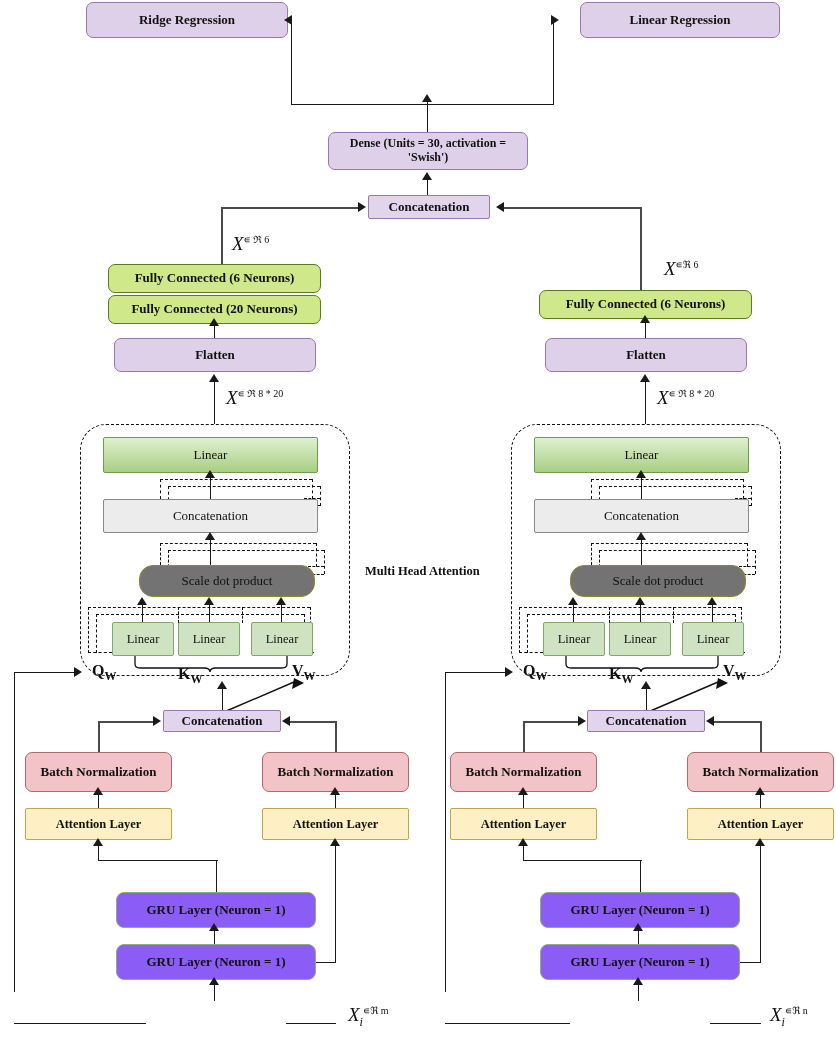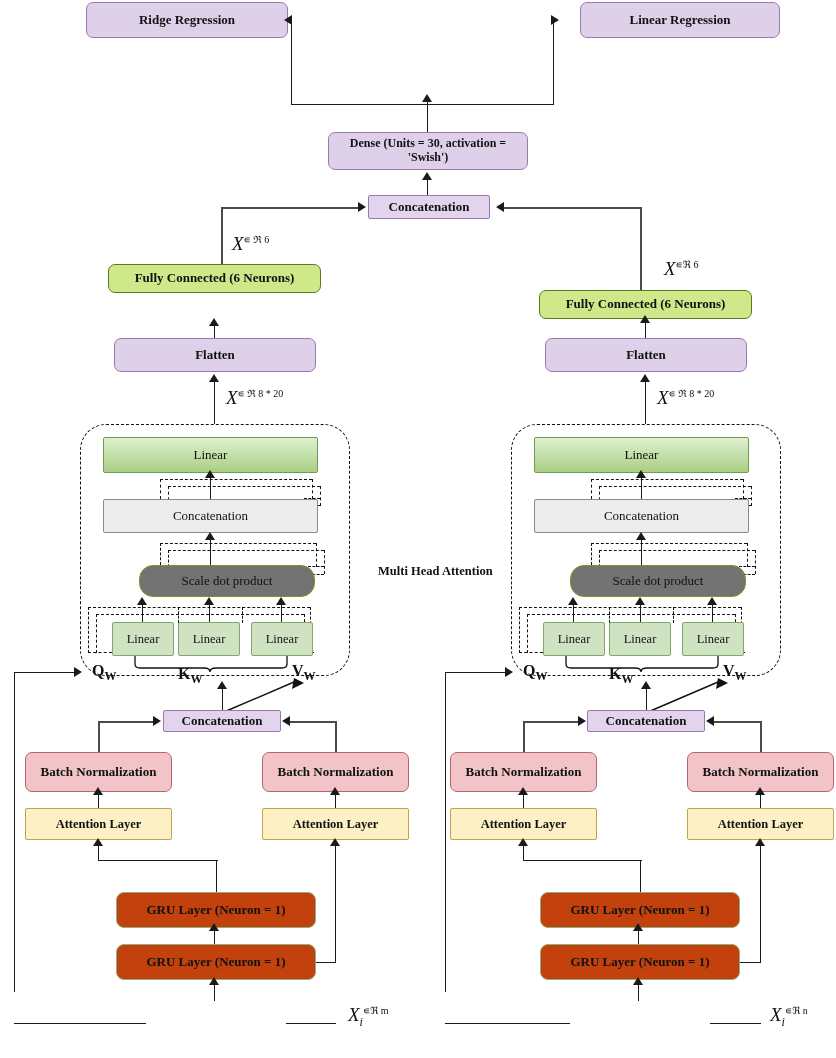--- a/index.html
+++ b/index.html
@@ -102,21 +102,21 @@
   .n-lyellow {
     background: #fcf0c4;
     border: 1.2px solid #c2a54a;
     border-radius: 2px;
     font-weight: bold;
     font-size: 12.5px;
     color: #111;
   }
   
   .n-gru {
-    background: #c2410c;
+    background: #8b5cf6;
     border: 1.2px solid #8fae80;
     border-radius: 8px;
     font-weight: bold;
     font-size: 13px;
     color: #111;
   }
   
   .n-input {
     background: linear-gradient(180deg, #e9e9e9 0%, #a9a9a9 100%);
     border: 1.3px solid #6e6e6e;
@@ -201,21 +201,20 @@
   .qkv .sub { font-size: 12px; vertical-align: sub; }
 
   .mha-title {
     position: absolute;
     font-family: "Liberation Serif", serif;
     font-weight: bold;
     font-size: 12.5px;
     color: #111;
     white-space: nowrap;
     z-index: 8;
-    margin-left: 13px;
   }
 
   
   .brace { position: absolute; z-index: 4; }
 </style>
 </head>
 <body>
 
 <div id="canvas">
 
@@ -247,20 +246,23 @@
   <div class="arrow left" style="left:284px; top:15px;"></div>
   <div class="wire v" style="left:553px; top:20px; height:85px;"></div>
   <div class="arrow right" style="left:551px; top:15px;"></div>
 
   <div class="mlabel" style="left:232px; top:232px;">
     <span>X</span><span class="sup"><span class="rset">∊</span> <span class="rset">ℜ</span> <span>6</span></span>
   </div>
 
   <div class="node n-ygreen" style="left:108px; top:264px; width:213px; height:29px;">
     <span>Fully Connected (6 Neurons)</span>
+  </div>
+  <div class="node n-ygreen" style="left:108px; top:295px; width:213px; height:29px;">
+    <span>Fully Connected (20 Neurons)</span>
   </div>
 
   <div class="node n-purple" style="left:114px; top:338px; width:202px; height:34px;">
     <span>Flatten</span>
   </div>
 
   <div class="wire v" style="left:214px; top:324px; height:16px;"></div>
   <div class="arrow up" style="left:209px; top:318px;"></div>
 
   <div class="wire gray v" style="left:221px; top:207px; height:58px;"></div>

